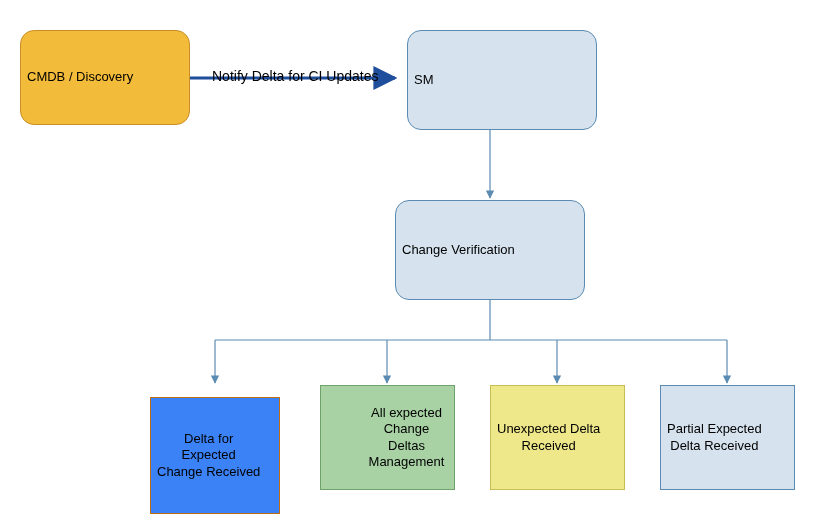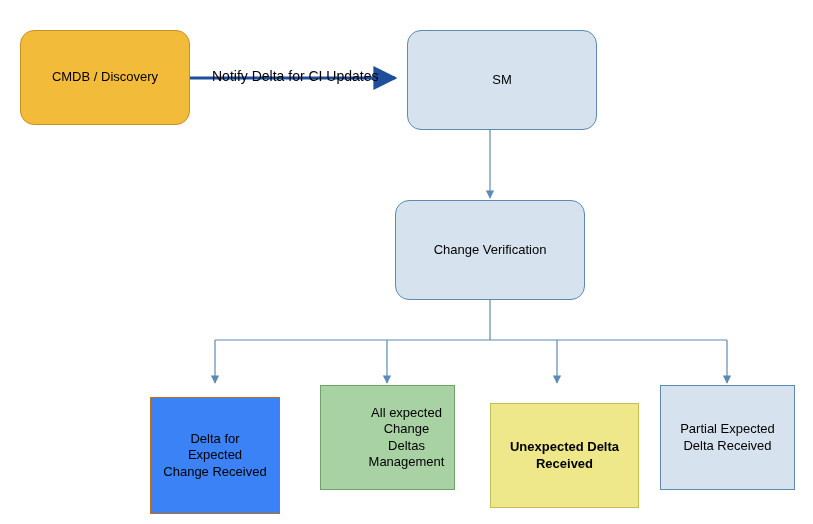--- a/index.html
+++ b/index.html
@@ -10,21 +10,21 @@
     font-family: Arial, sans-serif;
     font-size: 13px;
     color: #000;
     position: relative;
     background: #fff;
   }
   .node {
     position: absolute;
     display: flex;
     align-items: center;
-    justify-content: center;
+    justify-content: flex-start;
     text-align: center;
     box-sizing: border-box;
     border-radius: 14px;
     padding: 6px;
     line-height: 1.25;
   }
   .node.square { border-radius: 0; }
   .cmdb {
     left: 20px; top: 30px; width: 170px; height: 95px;
     background: #f3bb3a; border: 1px solid #c98f27;
@@ -39,22 +39,22 @@
   }
   .out1 {
     left: 150px; top: 397px; width: 130px; height: 117px;
     background: #3b82f6; border: 1px solid #c26c15;
   }
   .out2 {
     left: 320px; top: 385px; width: 135px; height: 105px;
     background: #a8d2a4; border: 1px solid #6fa36b; padding-left: 44px;
   }
   .out3 {
-    left: 490px; top: 403px; width: 149px; height: 105px;
-    background: #efe88a; border: 1px solid #c6bd55; font-weight: bold;
+    left: 490px; top: 385px; width: 135px; height: 105px;
+    background: #efe88a; border: 1px solid #c6bd55;
   }
   .out4 {
     left: 660px; top: 385px; width: 135px; height: 105px;
     background: #d6e3ee; border: 1px solid #5b8bb2;
   }
   .edge-label {
     position: absolute;
     font-size: 14px;
     color: #000;
     white-space: nowrap;

